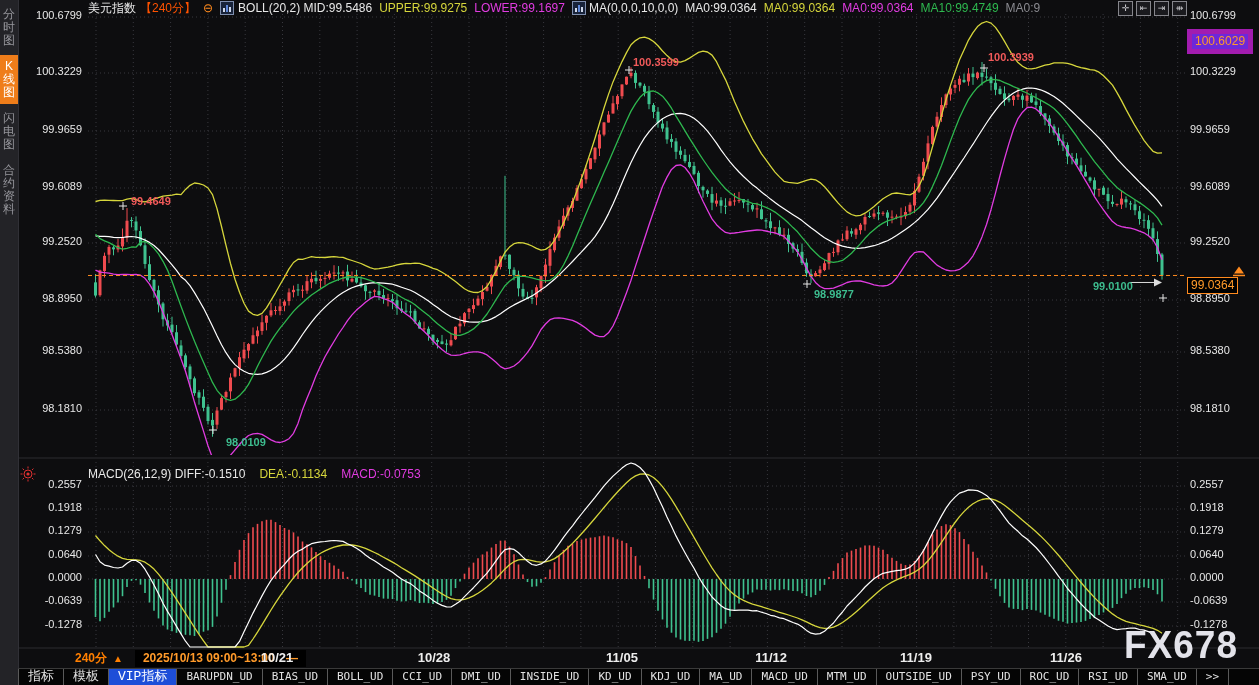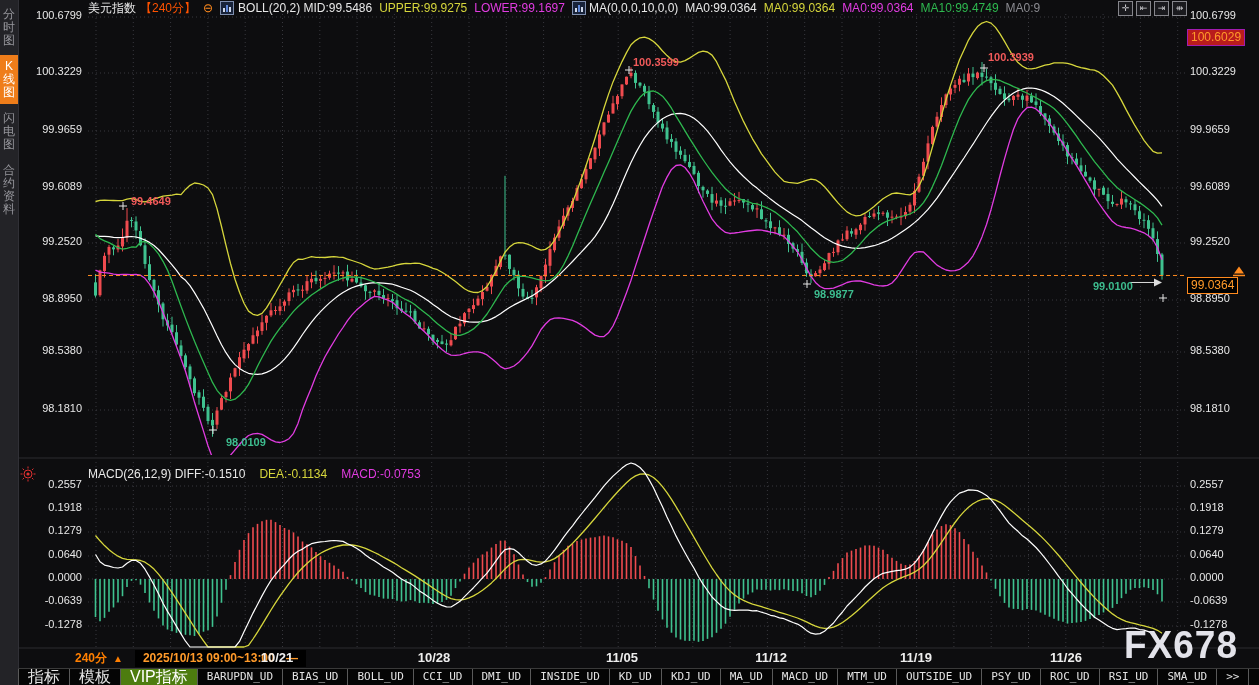--- a/index.html
+++ b/index.html
@@ -23,21 +23,21 @@
   .mini-ind-icon u{position:absolute;left:8px;top:5px;width:2px;height:5px;background:#cfd8ea;}
   .hdr-icons{display:flex;gap:3px;margin-left:auto;margin-right:72px;}
   .hicon{width:13px;height:13px;border:1px solid #86868c;background:#1a1a1e;color:#c8c8cc;
          font-size:9px;line-height:12px;text-align:center;cursor:pointer;}
   
   #chart-svg{position:absolute;left:0;top:0;z-index:1;}
   .tick{position:absolute;font-size:11px;color:#e8e8e8;z-index:2;}
   .tick.l{left:18px;width:64px;text-align:right;}
   .tick.r{left:1190px;width:66px;text-align:left;}
   .badge{position:absolute;left:1187px;font-size:12px;padding:0 3px;line-height:15px;z-index:3;}
-  .badge.high{background:#b91c1c;border:1px solid #a21caf;color:#ff9a2a;}
+  .badge.high{background:#6d28d9;border:5px solid #a21caf;color:#ff9a2a;}
   .badge.cur{background:#000;border:1px solid #ff8a1e;color:#ff9a2a;}
   .ann{position:absolute;font-size:11px;font-weight:bold;z-index:2;}
   
   .macd-header{position:absolute;left:88px;top:467px;display:flex;gap:14px;font-size:12px;color:#e8e8e8;z-index:2;white-space:nowrap;}
   .macd-sun{position:absolute;left:20px;top:466px;width:16px;height:16px;z-index:2;cursor:pointer;}
   
   .xaxis-row{position:absolute;left:18px;top:648px;width:1142px;height:20px;z-index:2;
              display:flex;align-items:center;font-size:12px;}
   .period-badge{color:#ff7f00;font-weight:bold;margin-left:57px;}
   .period-arrow{color:#ff7f00;font-size:10px;margin-left:6px;}
@@ -45,22 +45,22 @@
   .range-dash{color:#ff9a2a;margin-left:8px;}
   .xdate{position:absolute;top:2px;width:44px;text-align:center;font-weight:bold;color:#ededed;font-size:13px;}
   .watermark{position:absolute;left:1124px;top:624px;font-size:37px;font-weight:bold;color:#e3e3ea;
              letter-spacing:1px;z-index:4;transform:scaleY(1.05);}
   
   .toolbar{position:absolute;left:18px;top:668px;width:1241px;height:17px;background:#050505;
            display:flex;align-items:stretch;z-index:6;border-top:1px solid #3a3a3a;}
   .tbtab{font-family:"DejaVu Sans Mono",monospace;font-size:11px;color:#e2e2e2;line-height:16px;
          padding:0 9px;border-right:1px solid #5a5a5a;cursor:pointer;white-space:nowrap;}
   .tbtab:first-child{border-left:1px solid #5a5a5a;}
-  .tbtab.cn{font-family:Liberation Sans, sans-serif;font-size:16px;}
-  .tbtab.active{background:#4d7c0f;color:#fff;}
+  .tbtab.cn{font-family:Liberation Mono, monospace;font-size:13px;}
+  .tbtab.active{background:#1d4ed8;color:#fff;}
 </style>
 </head>
 <body>
 
 <div class="app">
   <svg id="chart-svg" width="1259" height="685">
       <defs>
         <clipPath id="mc">
           <rect x="88" y="14" width="1097" height="441"></rect>
         </clipPath>

